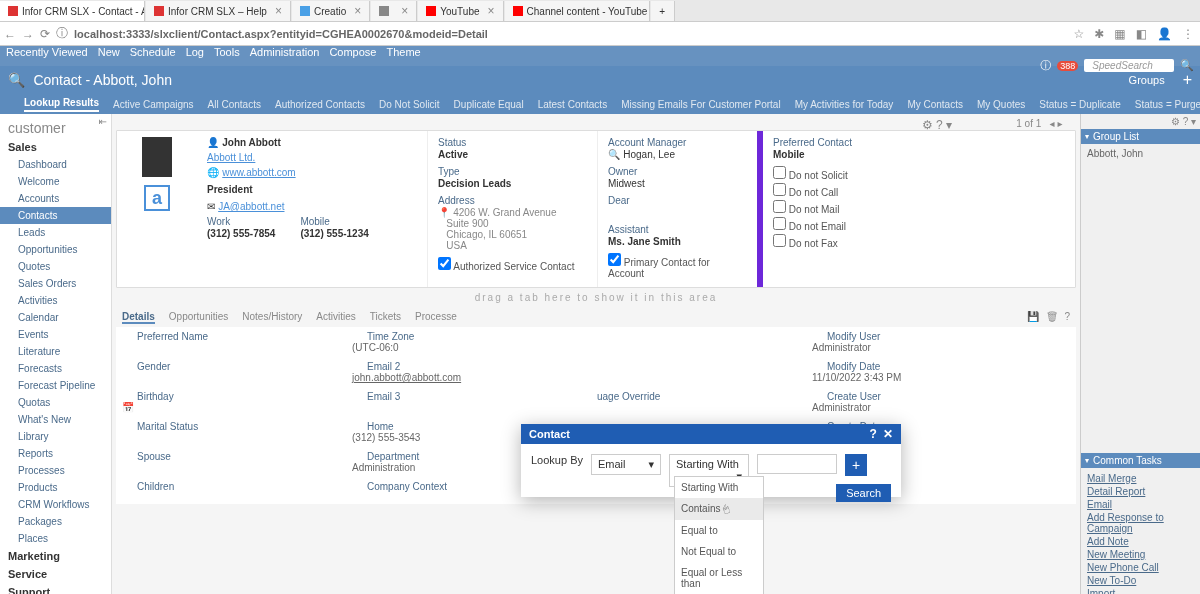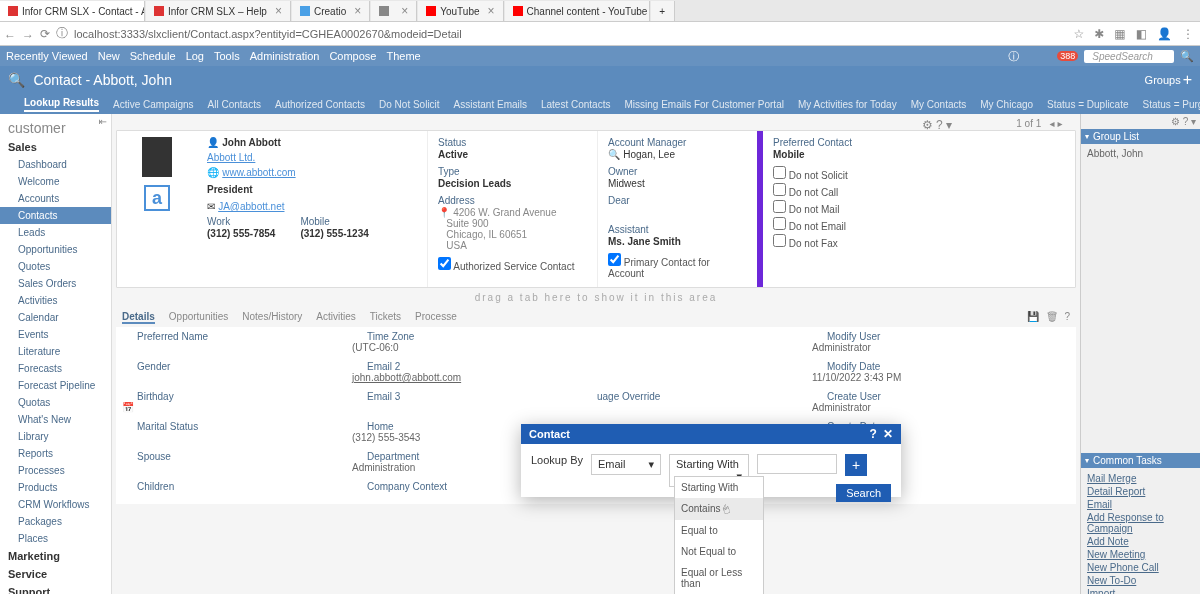--- a/index.html
+++ b/index.html
@@ -6,34 +6,34 @@
 body { font-size: 11px; color: #333; background: #fff; width: 1200px; height: 594px; overflow: hidden; position: relative; }
 
 
 .brtabs { height: 22px; background: #e8e8e8; display: flex; align-items: flex-end; border-bottom: 1px solid #ccc; }
 .brtab { height: 20px; padding: 3px 8px; background: #f5f5f5; margin-right: 1px; border-right: 1px solid #ccc; font-size: 10px; display: flex; align-items: center; gap: 4px; max-width: 145px; overflow: hidden; white-space: nowrap; }
 .brtab.active { background: #fff; }
 .brtab .fav { width: 10px; height: 10px; flex: 0 0 10px; }
 .brtab .close { color: #888; font-size: 12px; margin-left: 4px; }
 .addr { height: 24px; background: #fff; display: flex; align-items: center; border-bottom: 1px solid #ccc; padding: 0 4px; gap: 6px; font-size: 11px; color: #555; }
 .addr .nav { color: #888; font-size: 12px; }
-.addr .url { flex: 1; color: #666; }
+.addr .url { flex: 1; color: #666; font-weight: bold; }
 .addr .ico { color: #888; font-size: 12px; margin: 0 2px; }
 
 
-.toolbar { height: 20px; background: #6792c0; color: #fff; font-size: 11px; display: flex; align-items: center; padding: 0 6px; }
+.toolbar { height: 20px; background: #6792c0; color: #fff; font-size: 11px; display: flex; padding: 0 6px; flex-direction: column; }
 .toolbar .left { display: flex; gap: 10px; }
 .toolbar .right { margin-left: auto; display: flex; align-items: center; gap: 6px; }
-.badge { background: #e74c3c; color: #fff; font-size: 9px; border-radius: 6px; padding: 0 3px; margin-left: 32px; }
+.badge { background: #e74c3c; color: #fff; font-size: 9px; border-radius: 6px; padding: 0 3px; }
 .speed { background: #fff; color: #999; font-style: italic; padding: 1px 8px; font-size: 10px; border-radius: 2px; width: 90px; }
 
 
 .titlebar { height: 28px; background: #5c8bbd; color: #fff; display: flex; align-items: center; padding: 0 8px; font-size: 14px; }
 .titlebar .search { color: #fff; font-size: 14px; margin-right: 8px; }
-.titlebar .right { margin-left: auto; display: flex; gap: 2px; font-size: 11px; align-items: center; }
+.titlebar .right { margin-left: auto; display: flex; gap: 18px; font-size: 11px; align-items: center; }
 
 
 .subnav { height: 20px; background: #5c8bbd; display: flex; align-items: center; padding-left: 24px; font-size: 10px; color: #e0e8f0; gap: 14px; white-space: nowrap; }
 .subnav .item.active { color: #fff; font-weight: bold; border-bottom: 2px solid #fff; padding-bottom: 2px; }
 
 
 .layout { display: flex; height: calc(594px - 22px - 24px - 20px - 28px - 20px); }
 .sidebar { width: 112px; background: #fff; border-right: 1px solid #ddd; font-size: 11px; overflow: hidden; }
 .logo { padding: 6px 4px 2px 8px; color: #888; font-size: 14px; }
 .logo b { color: #f58220; padding-left: 48px; }
@@ -161,26 +161,26 @@
     <span style="font-size:16px">+</span>
   </div>
 </div>
 
 <div class="subnav">
   <span class="item active">Lookup Results</span>
   <span class="item">Active Campaigns</span>
   <span class="item">All Contacts</span>
   <span class="item">Authorized Contacts</span>
   <span class="item">Do Not Solicit</span>
-  <span class="item">Assistant Emails</span>
+  <span class="item">Duplicate Equal</span>
   <span class="item">Latest Contacts</span>
   <span class="item">Missing Emails For Customer Portal</span>
   <span class="item">My Activities for Today</span>
   <span class="item">My Contacts</span>
-  <span class="item">My Chicago</span>
+  <span class="item">My Quotes</span>
   <span class="item">Status = Duplicate</span>
   <span class="item">Status = Purge</span>
 
 </div>
 
 <div class="layout">
 
   <div class="sidebar">
     <div class="logo"><span>customer</span><b>FX</b></div>
     <span class="pin">⇤</span>

